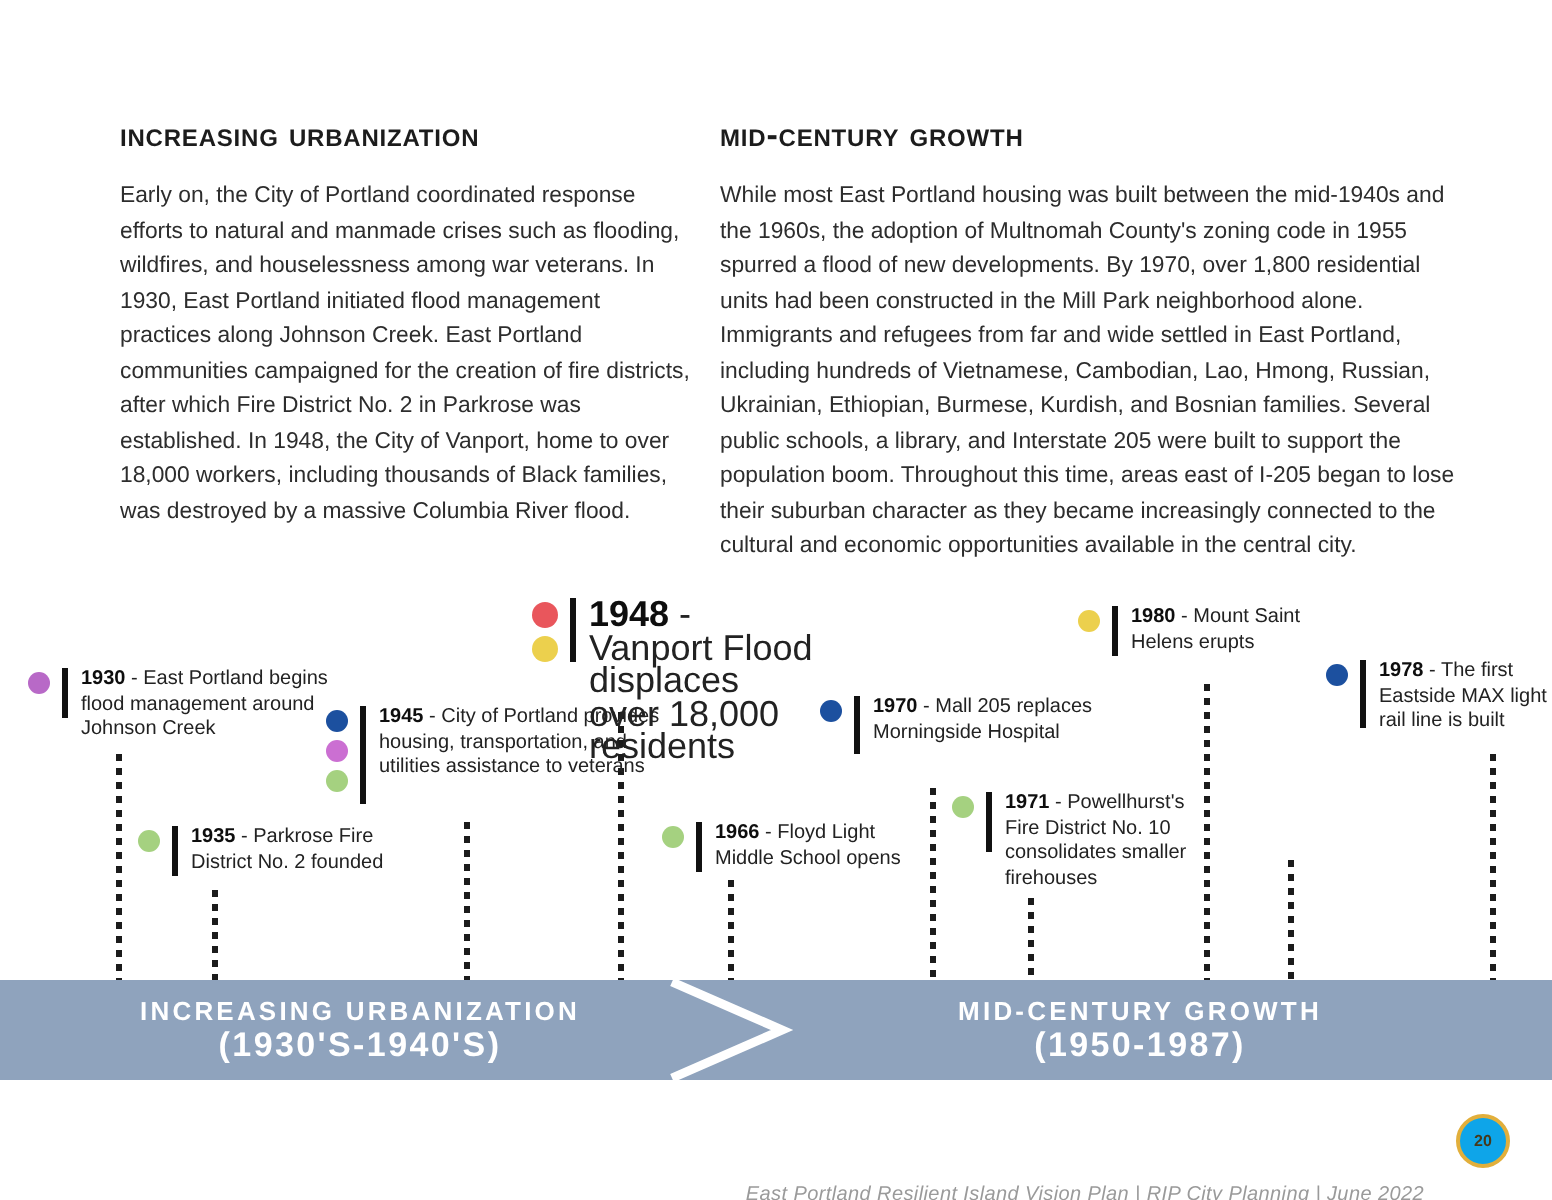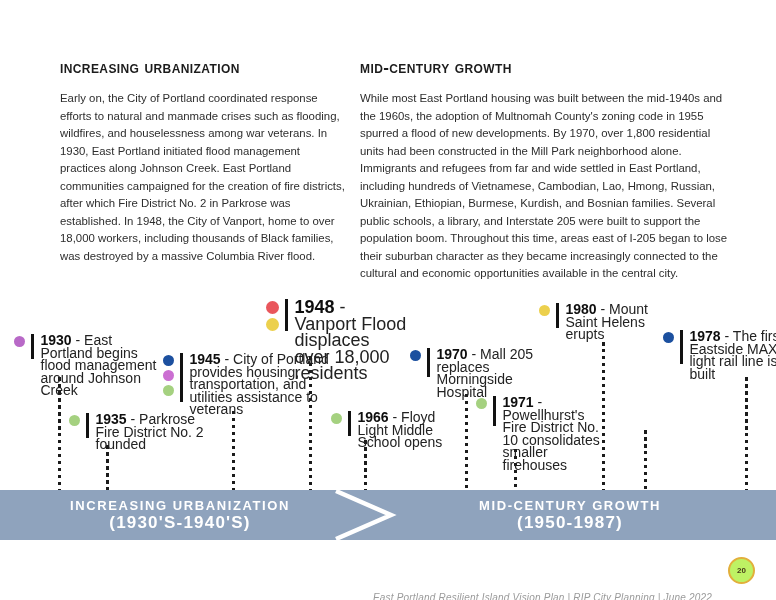--- a/index.html
+++ b/index.html
@@ -22,21 +22,21 @@
   
   .dash{
     position:absolute; width:2.5px; z-index:0;
     background:repeating-linear-gradient(to bottom,#1b1b1b 0 3.5px, transparent 3.5px 7px);
   }
   .tl-entry{position:absolute; display:flex; align-items:flex-start; z-index:1;}
   .dots{display:flex; flex-direction:column; gap:4px; padding-top:2px; margin-right:6px;}
   .dot{width:11px; height:11px; border-radius:50%;}
   .dot-lg{width:13px; height:13px;}
   .tick{width:2.5px; background:#111; margin-right:7px; flex:none;}
-  .txt{font-size:14px; line-height:12.6px; color:#222;}
+  .txt{font-size:10px; line-height:12.6px; color:#222;}
   .txt b{color:#0e0e0e;}
   .txt-lg{font-size:18px; line-height:16.5px;}
   #e1930 .txt{width:124px;} #e1935 .txt{width:120px;} #e1945 .txt{width:150px;}
   #e1948 .txt{width:112px;} #e1966 .txt{width:106px;} #e1970 .txt{width:112px;}
   #e1971 .txt{width:108px;} #e1980 .txt{width:104px;} #e1985 .txt{width:118px;}
   #e1986 .txt{width:100px;}
   #e1930{left:14px; top:334px;}
   #e1935{left:69px; top:413px;}
   #e1945{left:163px; top:353px;}
   #e1948{left:266px; top:299px;}
@@ -178,15 +178,15 @@
   <div class="band-label band-label-left">
     <div>INCREASING URBANIZATION</div>
     <div class="range">(1930'S-1940'S)</div>
   </div>
   <div class="band-label band-label-right">
     <div>MID-CENTURY GROWTH</div>
     <div class="range">(1950-1987)</div>
   </div>
 
   <div class="footer-credit">East Portland Resilient Island Vision Plan  |  RIP City Planning  |  June 2022</div>
-  <div class="page-badge" style="background: #bef264; border: 2px solid rgb(226, 175, 59);">20</div>
+  <div class="page-badge" style="background: #0ea5e9; border: 2px solid rgb(226, 175, 59);">20</div>
 
 </div>
 
 </body></html>

